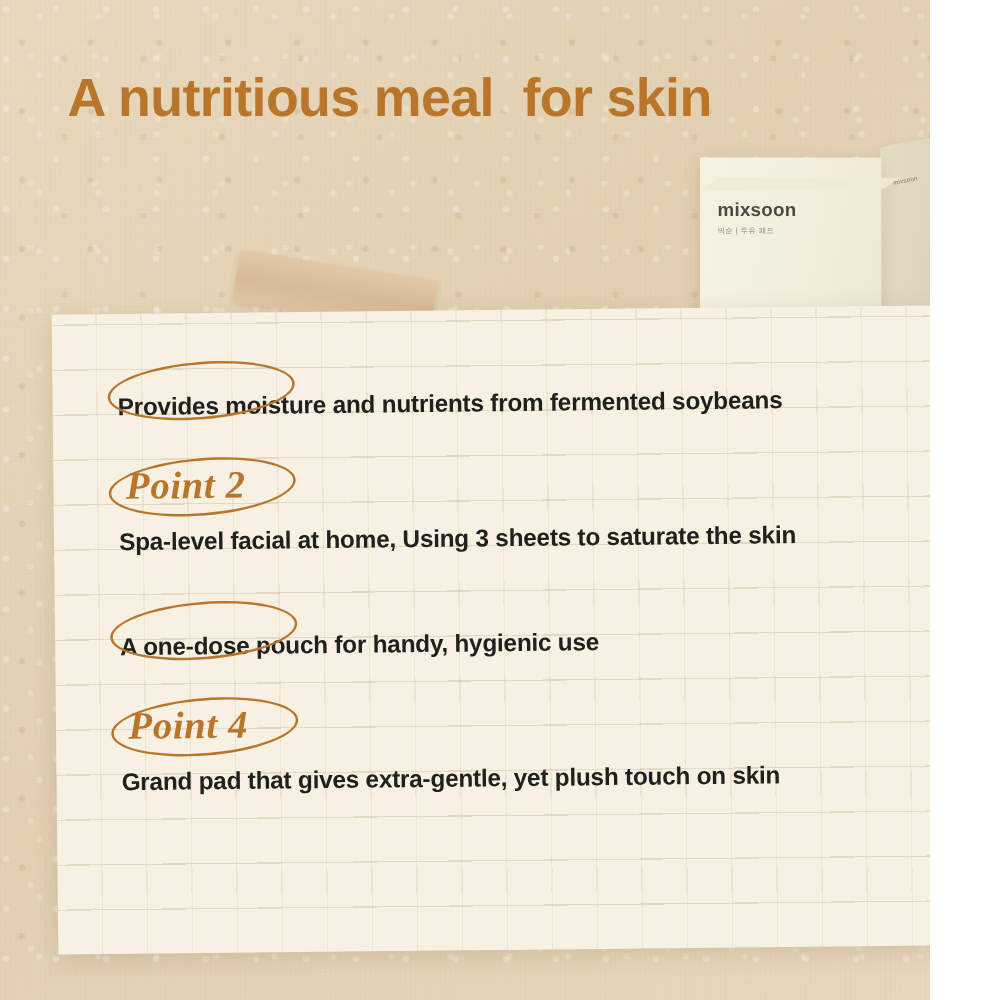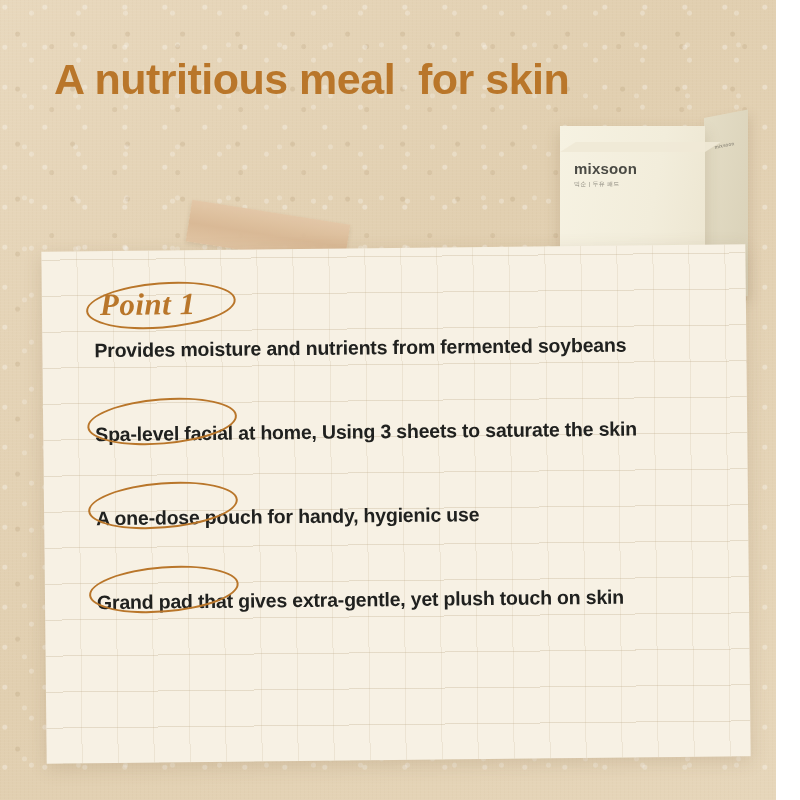--- a/index.html
+++ b/index.html
@@ -8,32 +8,33 @@
   }
   body {
     width: 800px;
     height: 800px;
     font-family: "Liberation Sans", sans-serif;
     overflow: hidden;
   }
 
   #stage {
     position: relative;
-    width: 776px;
+    width: 720px;
     height: 800px;
     background-color: #e4d3b6;
     background-image:
       radial-gradient(circle at 12% 18%, rgba(255,255,255,0.30) 0 2px, transparent 3px),
       radial-gradient(circle at 32% 62%, rgba(160,130,90,0.18) 0 2px, transparent 3px),
       radial-gradient(circle at 67% 28%, rgba(255,255,255,0.25) 0 2px, transparent 3px),
       radial-gradient(circle at 82% 74%, rgba(160,130,90,0.16) 0 2px, transparent 3px),
       radial-gradient(circle at 48% 88%, rgba(255,255,255,0.22) 0 2px, transparent 3px),
       linear-gradient(135deg, #e8d8bd 0%, #e1cfb0 45%, #e6d6ba 100%);
     background-size: 40px 40px, 55px 55px, 47px 47px, 63px 63px, 51px 51px, 100% 100%;
     overflow: hidden;
+    padding-left: 24px;
   }
 
   
   #grain {
     position: absolute;
     inset: 0;
     pointer-events: none;
     opacity: 0.35;
     background-image:
       repeating-linear-gradient(0deg, rgba(255,255,255,0.10) 0 1px, transparent 1px 3px),
@@ -253,42 +254,43 @@
 
   <div id="tape"></div>
 
   <div id="note">
     <div id="note-lines"></div>
     <div id="note-inner">
 
       <div class="point-block">
         <div class="point-label">
           <span class="ellipse"></span>
-          <span>Point 1</span>
         </div>
         <div class="point-text">Provides moisture and nutrients from fermented soybeans</div>
       </div>
 
       <div class="point-block">
         <div class="point-label">
           <span class="ellipse"></span>
+          <span>Point 2</span>
         </div>
         <div class="point-text">Spa-level facial at home, Using 3 sheets to saturate the skin</div>
       </div>
 
       <div class="point-block">
         <div class="point-label">
           <span class="ellipse"></span>
         </div>
         <div class="point-text">A one-dose pouch for handy, hygienic use</div>
       </div>
 
       <div class="point-block">
         <div class="point-label">
           <span class="ellipse"></span>
+          <span>Point 4</span>
         </div>
         <div class="point-text">Grand pad that gives extra-gentle, yet plush touch on skin</div>
       </div>
 
     </div>
   </div>
 
 </div>
 
 </body></html>

